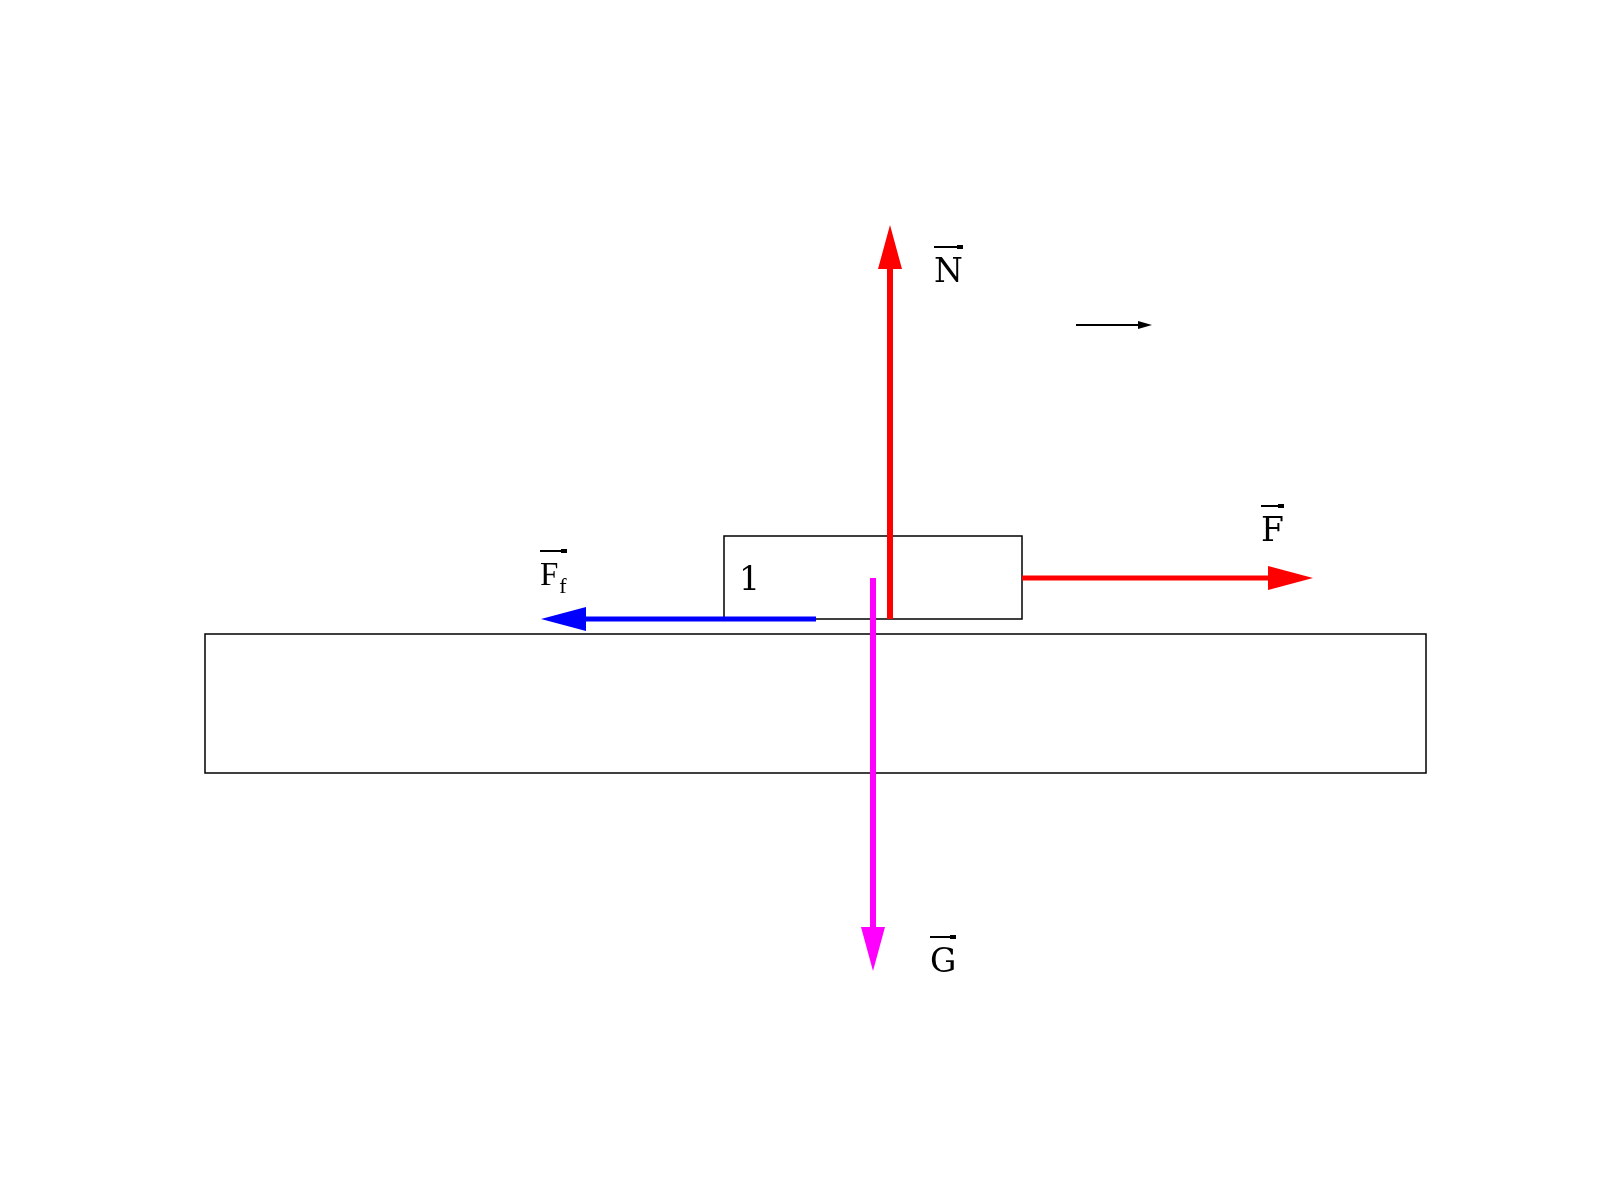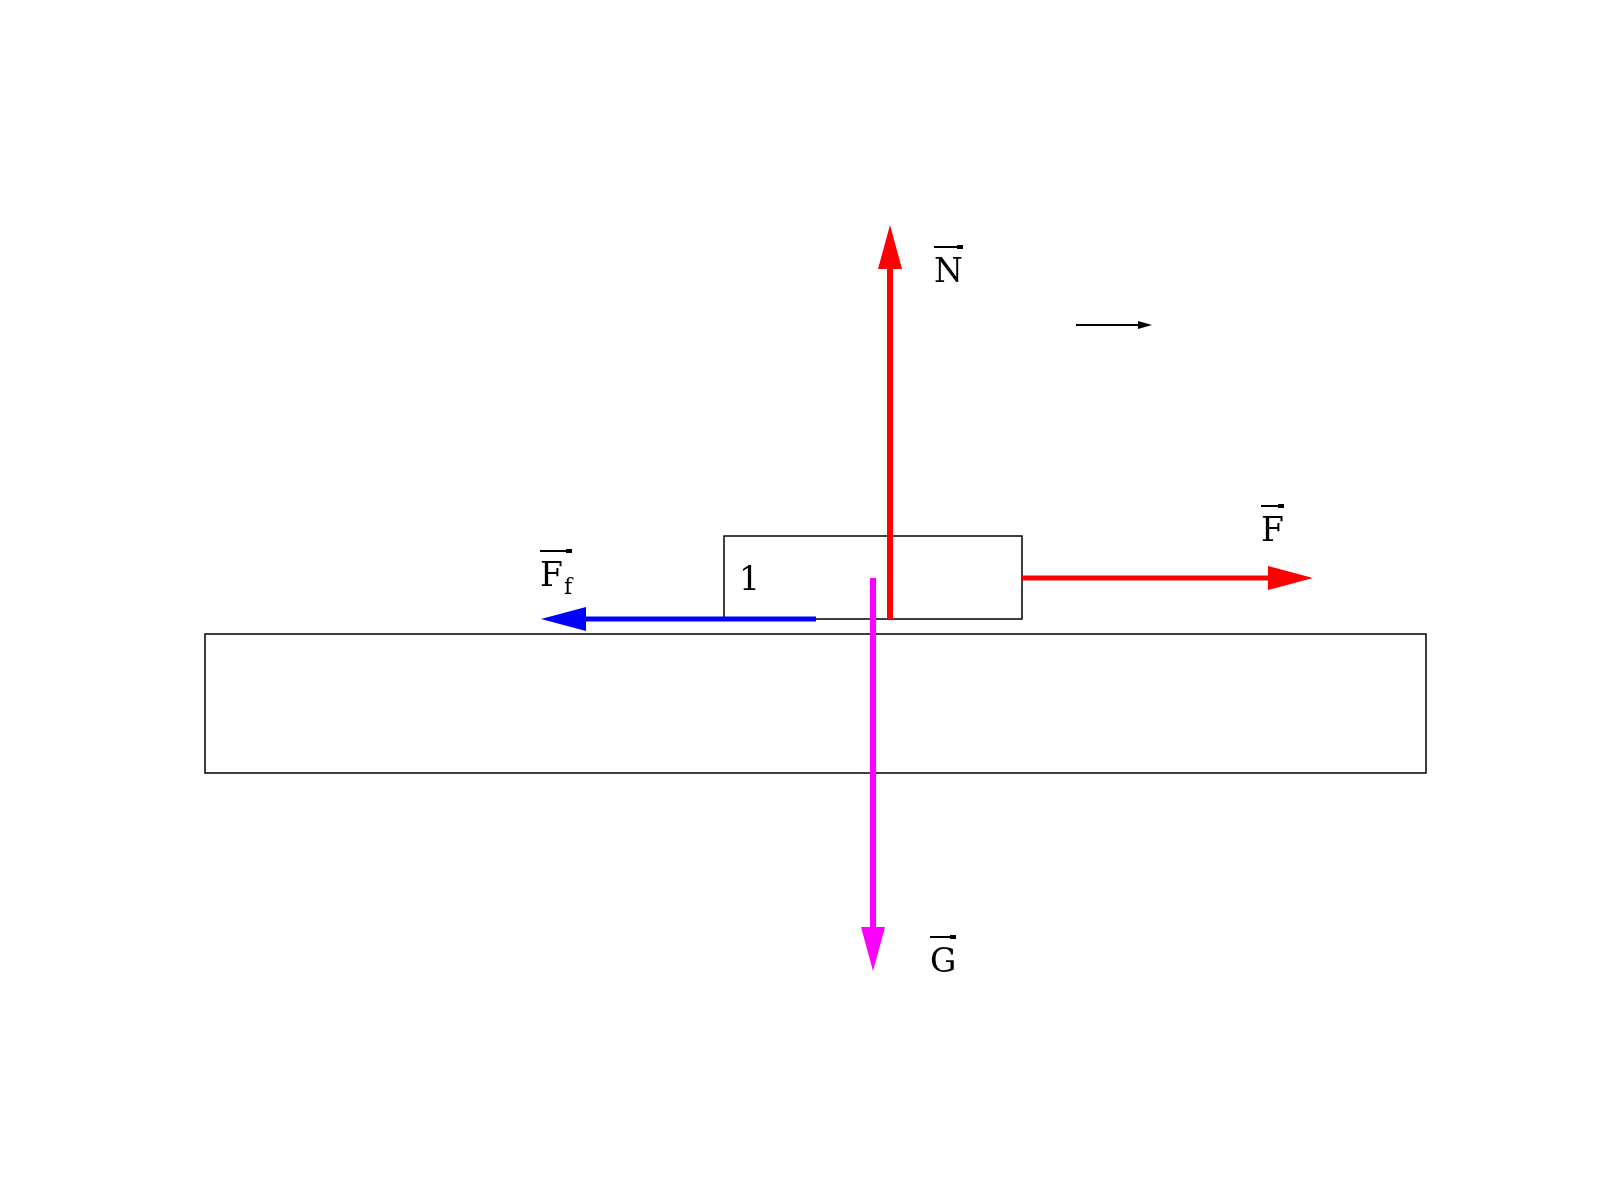--- a/index.html
+++ b/index.html
@@ -63,19 +63,19 @@
 </div>
 
 <div class="lbl" style="left:934px; top:254px;">
   <span class="vec"><span class="bar"></span><span>N</span></span>
 </div>
 
 <div class="lbl" style="left:1261px; top:513px;">
   <span class="vec"><span class="bar"></span><span>F</span></span>
 </div>
 
-<div class="lbl" style="left:540px; top:558px;">
+<div class="lbl" style="left:540px; top:558px;font-family:Liberation Serif, serif;">
   <span class="vec"><span class="bar"></span><span>F</span><span class="sub">f</span></span>
 </div>
 
 <div class="lbl" style="left:930px; top:944px;">
   <span class="vec"><span class="bar"></span><span>G</span></span>
 </div>
 
 </body></html>

